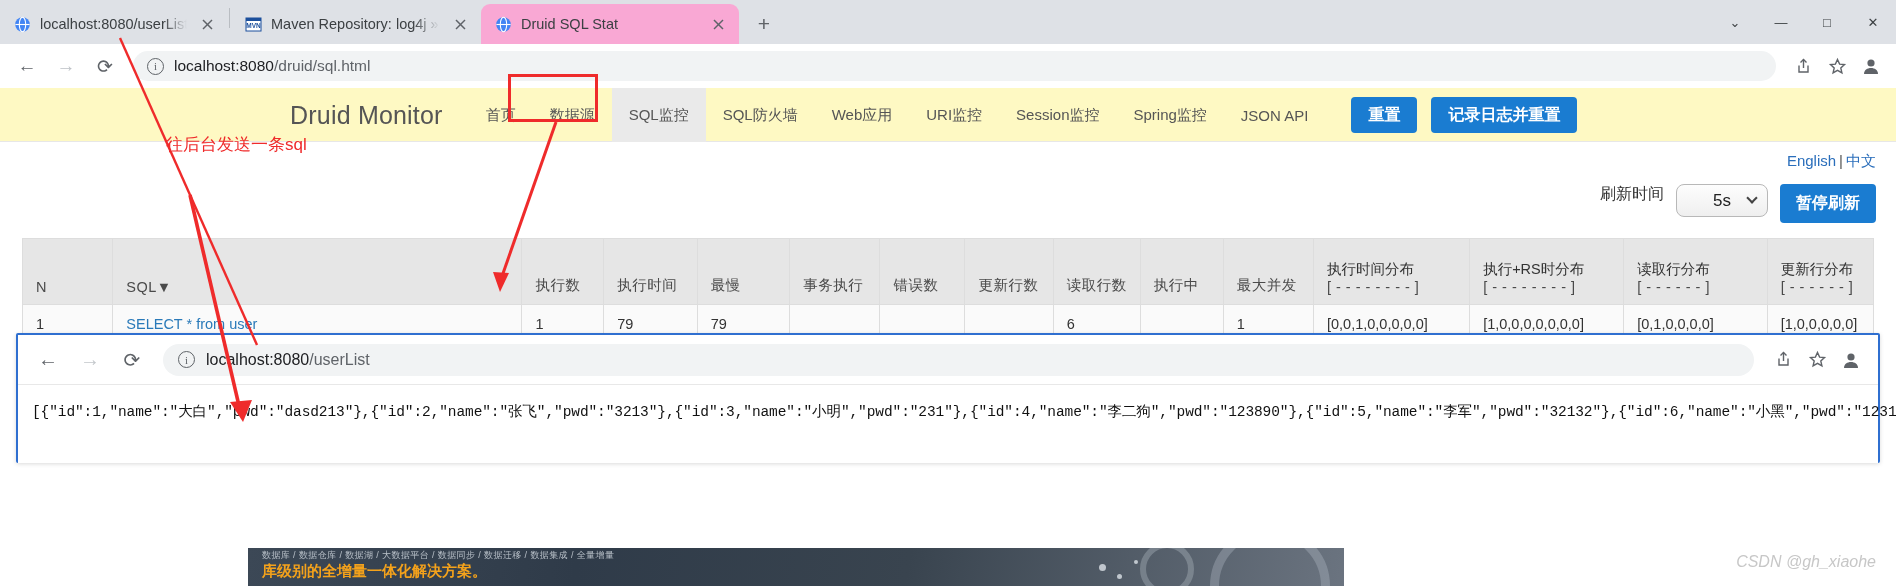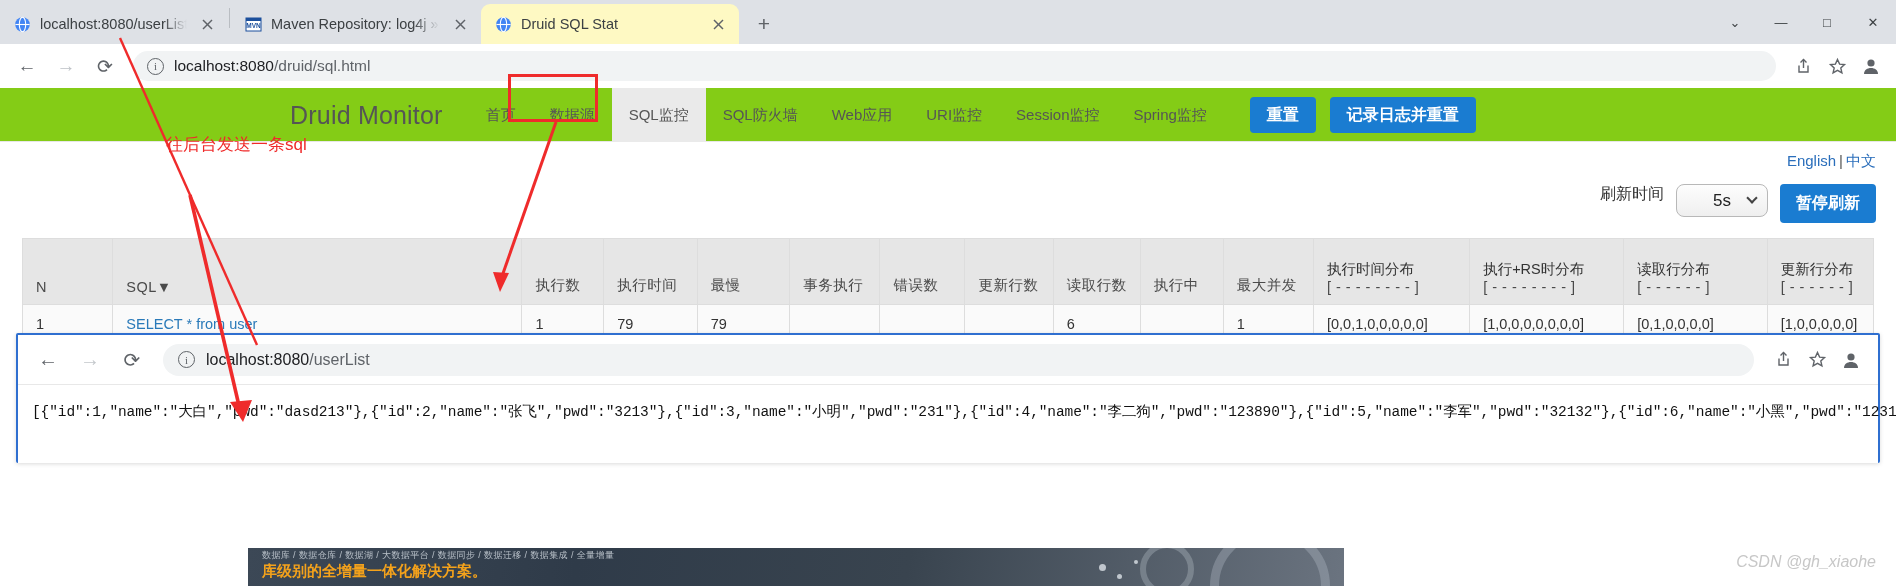--- a/index.html
+++ b/index.html
@@ -14,21 +14,21 @@
 
   
   .browser-chrome { position:absolute; left:0; top:0; width:1896px; height:88px; background:#dee1e6; }
   .tabstrip { position:absolute; left:0; top:0; width:1896px; height:44px; display:flex; align-items:flex-end; }
   .tab {
     position:relative; height:40px; display:flex; align-items:center;
     padding:0 10px 0 14px; border-radius:9px 9px 0 0; gap:9px;
     font-size:14.5px; color:#3c4043; min-width:150px; max-width:300px;
   }
   .tab.inactive { background:transparent; }
-  .tab.active { background:#fef9c3; }
+  .tab.active { background:#f9a8d4; }
   .tab-favicon { width:17px; height:17px; flex:0 0 17px; display:flex; align-items:center; justify-content:center; }
   .tab-title { flex:1 1 auto; white-space:nowrap; overflow:hidden; text-overflow:clip;
                -webkit-mask-image:linear-gradient(to right,#000 84%,transparent 100%);
                mask-image:linear-gradient(to right,#000 84%,transparent 100%); }
   .tab-close { width:22px; height:22px; flex:0 0 22px; display:flex; align-items:center; justify-content:center;
                color:#5f6368; font-size:15px; }
   .tab-sep { width:1px; height:20px; background:#b9bdc2; align-self:center; margin:0 1px 9px 1px; }
   .newtab { width:34px; height:34px; margin:0 0 3px 8px; display:flex; align-items:center; justify-content:center;
             color:#5f6368; font-size:21px; font-weight:300; }
   .win-ctrls { position:absolute; right:0; top:0; height:44px; display:flex; align-items:center; }
@@ -39,21 +39,21 @@
   .nav-btn { width:34px; height:34px; margin-right:5px; display:flex; align-items:center; justify-content:center; color:#5f6368; font-size:19px; }
   .nav-btn.dim { color:#bdc1c6; }
   .omnibox { flex:1 1 auto; height:30px; background:#f1f3f4; border-radius:16px; display:flex; align-items:center; padding:0 14px; margin:0 8px 0 6px; gap:10px; }
   .omni-info { width:17px; height:17px; border:1.4px solid #5f6368; border-radius:50%; display:flex; align-items:center; justify-content:center; font-size:11px; color:#5f6368; font-family:"Liberation Serif",serif; flex:0 0 17px; }
   .omni-url { font-size:15.5px; color:#202124; }
   .omni-url .dim { color:#5f6368; }
   .tb-icon { width:30px; height:30px; display:flex; align-items:center; justify-content:center; color:#5f6368; font-size:16px; margin-left:4px; }
 
   
   .page { position:absolute; left:0; top:88px; width:1896px; height:498px; background:#ffffff; }
-  .druid-nav { position:absolute; left:0; top:0; width:1896px; height:54px; background:#84cc16; border-bottom:1px solid #e7e7e7; }
+  .druid-nav { position:absolute; left:0; top:0; width:1896px; height:54px; background:#fef9c3; border-bottom:1px solid #e7e7e7; }
   .nav-inner { position:absolute; left:290px; top:0; height:54px; display:flex; align-items:center; }
   .brand { font-size:25px; color:#555; font-weight:400; letter-spacing:.2px; padding-right:26px; }
   .nav-link { font-size:15px; color:#555; padding:0 17px; height:54px; display:flex; align-items:center; white-space:nowrap; }
   .nav-link.active { background:#eaeaea; }
   .nav-btn-blue { background:#1a7cd1; color:#fff; font-size:16px; font-weight:bold; border-radius:4px;
                   padding:8px 17px; margin-left:14px; white-space:nowrap; line-height:1.2; }
   .nav-btn-blue.first { margin-left:26px; }
 
   .lang { position:absolute; right:20px; top:64px; font-size:15px; color:#2a6ebb; }
   .lang .sep { color:#555; padding:0 3px; }
@@ -213,20 +213,21 @@
     <div class="nav-inner">
       <div class="brand">Druid Monitor</div>
       <div class="nav-link">首页</div>
       <div class="nav-link">数据源</div>
       <div class="nav-link active">SQL监控</div>
       <div class="nav-link">SQL防火墙</div>
       <div class="nav-link">Web应用</div>
       <div class="nav-link">URI监控</div>
       <div class="nav-link">Session监控</div>
       <div class="nav-link">Spring监控</div>
+      <div class="nav-link">JSON API</div>
       <div class="nav-btn-blue first">重置</div>
       <div class="nav-btn-blue">记录日志并重置</div>
     </div>
   </div>
 
   <div class="lang">
     <span>English</span><span class="sep">|</span><span>中文</span>
   </div>
 
 

